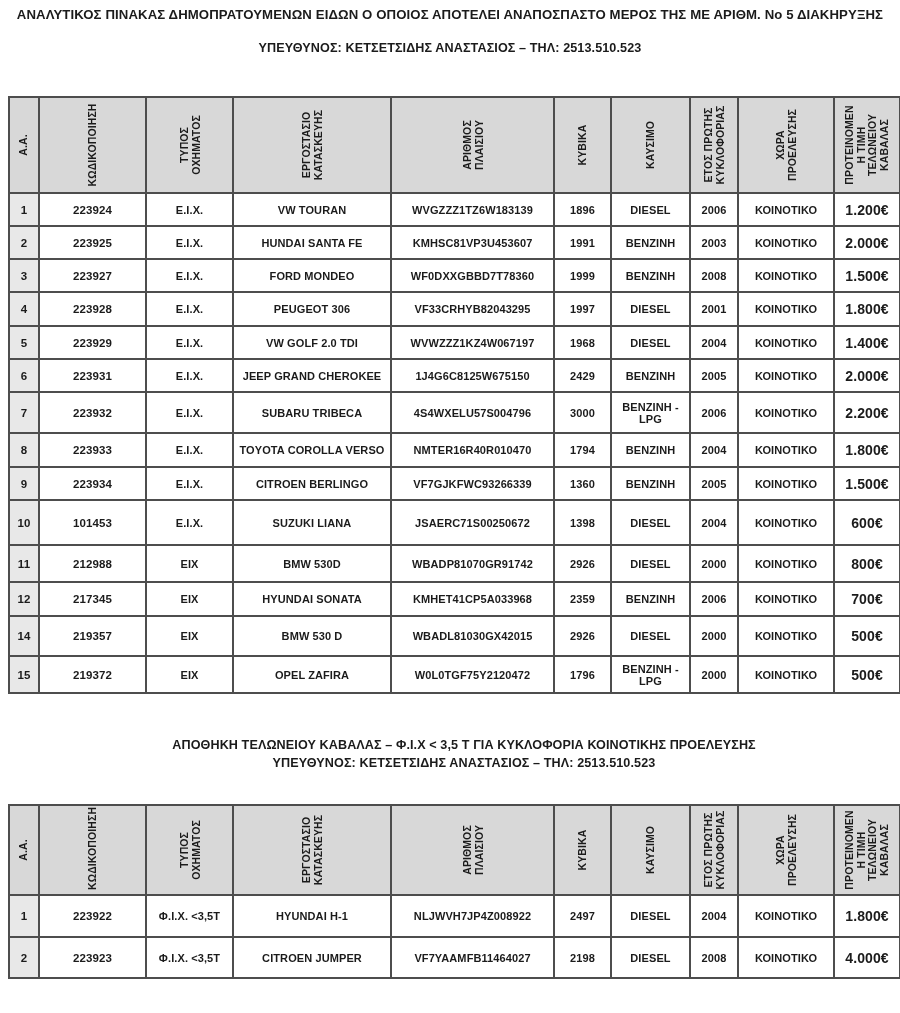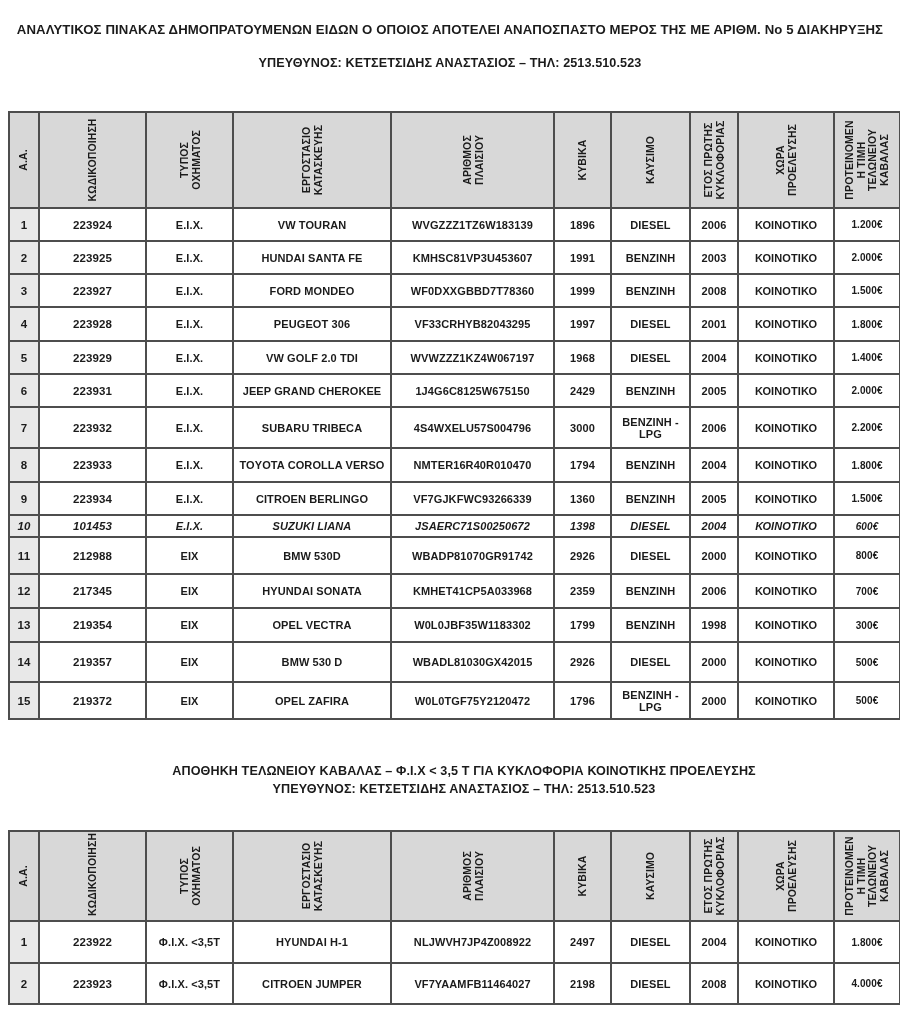--- a/index.html
+++ b/index.html
@@ -7,21 +7,21 @@
     width: 900px; height: 1013px;
     background: #ffffff;
     font-family: "Liberation Sans", "DejaVu Sans", sans-serif;
     font-weight: 700;
     color: #1b1b1b;
     overflow: hidden;
   }
   .page { width: 900px; height: 1013px; position: relative; }
 
   .doc-title {
-    padding-top: 22px;
+    padding-top: 7px;
     text-align: center;
     font-size: 13.2px;
     line-height: 16px;
     letter-spacing: 0.1px;
   }
   .section-heading { text-align: center; }
   .sh1 { margin-top: 16px; }
   .sh2 { margin-top: 42px; padding-left: 28px; }
   .sh-line { font-size: 12.6px; line-height: 18px; letter-spacing: 0.1px; }
 
@@ -43,21 +43,21 @@
   }
   .vtable th { background: #d8d8d8; position: relative; }
   .vtable td {
     background: #ffffff;
     font-size: 11px;
     white-space: pre-line;
     letter-spacing: 0.1px;
   }
   .vtable td.idx { background: #e8e8e8; font-size: 11.5px; }
   .vtable td:nth-child(2) { font-size: 11.5px; }
-  .vtable td:nth-child(10) { font-size: 10px; text-align: center; }
+  .vtable td:nth-child(10) { font-size: 14px; text-align: center; }
 
   .rot {
     position: absolute;
     left: 50%; top: 50%;
     transform: translate(-50%, -50%) rotate(-90deg);
     font-size: 10.5px;
     line-height: 11.5px;
     white-space: pre-line;
     text-align: center;
     letter-spacing: 0.1px;
@@ -232,21 +232,21 @@
           <td>223934</td>
           <td>Ε.Ι.Χ.</td>
           <td>CITROEN BERLINGO</td>
           <td>VF7GJKFWC93266339</td>
           <td>1360</td>
           <td>ΒΕΝΖΙΝΗ</td>
           <td>2005</td>
           <td>ΚΟΙΝΟΤΙΚΟ</td>
           <td>1.500€</td>
         </tr>
-        <tr style="height: 22px; font-style: italic;">
+        <tr style="height: 45px;">
           <td class="idx">10</td>
           <td>101453</td>
           <td>Ε.Ι.Χ.</td>
           <td>SUZUKI LIANA</td>
           <td>JSAERC71S00250672</td>
           <td>1398</td>
           <td>DIESEL</td>
           <td>2004</td>
           <td>ΚΟΙΝΟΤΙΚΟ</td>
           <td>600€</td>
@@ -267,32 +267,20 @@
           <td class="idx">12</td>
           <td>217345</td>
           <td>ΕΙΧ</td>
           <td>HYUNDAI SONATA</td>
           <td>KMHET41CP5A033968</td>
           <td>2359</td>
           <td>ΒΕΝΖΙΝΗ</td>
           <td>2006</td>
           <td>ΚΟΙΝΟΤΙΚΟ</td>
           <td>700€</td>
-        </tr>
-        <tr style="height: 34px;">
-          <td class="idx">13</td>
-          <td>219354</td>
-          <td>ΕΙΧ</td>
-          <td>OPEL VECTRA</td>
-          <td>W0L0JBF35W1183302</td>
-          <td>1799</td>
-          <td>ΒΕΝΖΙΝΗ</td>
-          <td>1998</td>
-          <td>ΚΟΙΝΟΤΙΚΟ</td>
-          <td>300€</td>
         </tr>
         <tr style="height: 40px;">
           <td class="idx">14</td>
           <td>219357</td>
           <td>ΕΙΧ</td>
           <td>BMW 530 D</td>
           <td>WBADL81030GX42015</td>
           <td>2926</td>
           <td>DIESEL</td>
           <td>2000</td>

